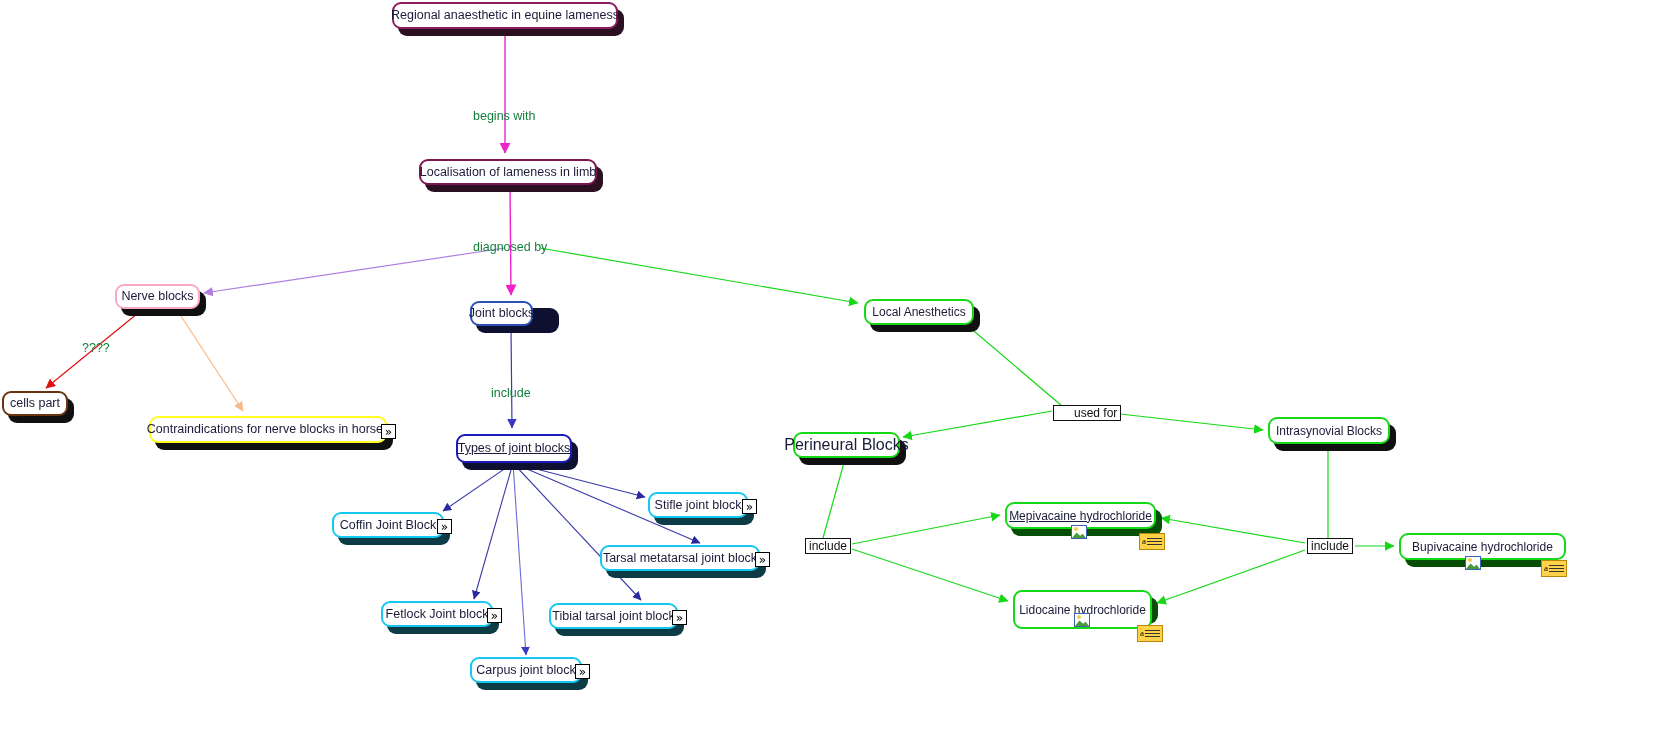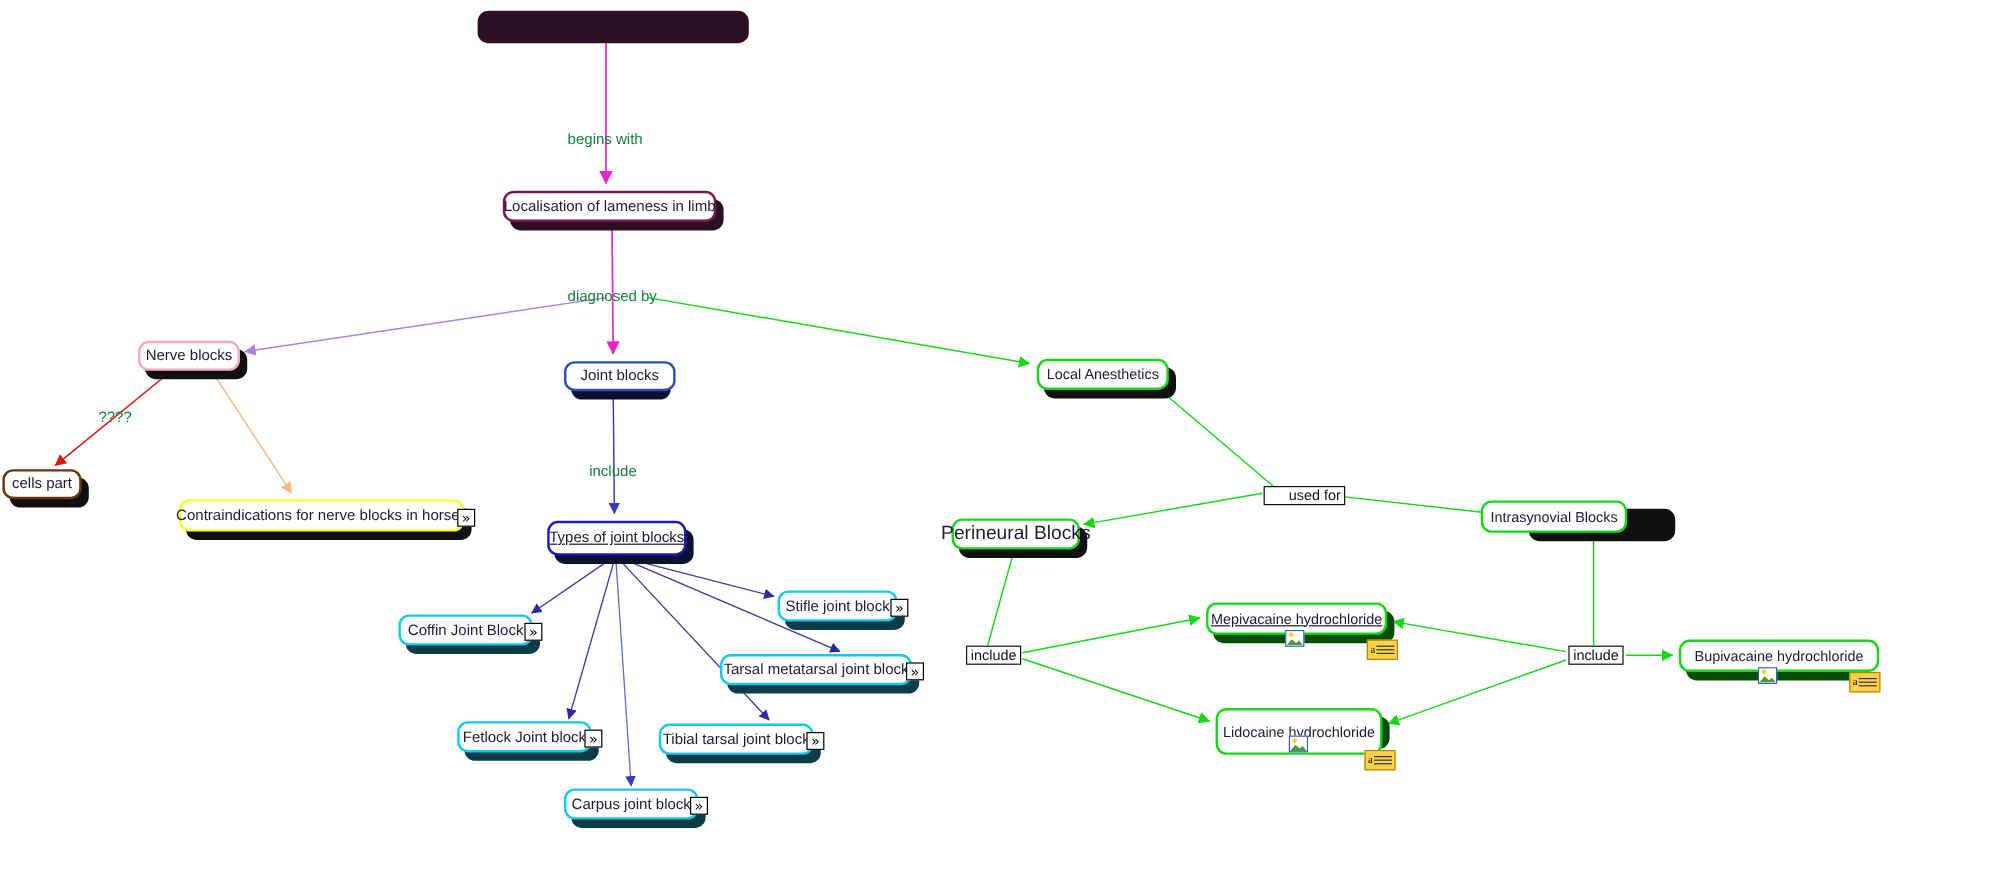--- a/index.html
+++ b/index.html
@@ -236,38 +236,41 @@
   <div class="shadow sh-teal" style="left:555px;top:610px;width:129px;height:26px;"></div>
   <div class="shadow sh-teal" style="left:606px;top:552px;width:160px;height:26px;"></div>
   <div class="shadow sh-teal" style="left:654px;top:499px;width:100px;height:26px;"></div>
   <div class="shadow sh-black" style="left:870px;top:306px;width:110px;height:26px;"></div>
   <div class="shadow sh-black" style="left:799px;top:439px;width:107px;height:26px;"></div>
   <div class="shadow sh-black" style="left:1274px;top:424px;width:122px;height:27px;"></div>
   <div class="shadow sh-green" style="left:1011px;top:509px;width:151px;height:27px;"></div>
   <div class="shadow sh-green" style="left:1019px;top:597px;width:139px;height:27px;"></div>
   <div class="shadow sh-green" style="left:1405px;top:540px;width:151px;height:27px;"></div>
 
+  <div class="node theme-magenta" style="left:392px;top:2px;width:226px;height:27px;font-size:12.5px;">
+    <span class="label">Regional anaesthetic in equine lameness</span>
+  </div>
 
   <div class="node theme-magenta2" style="left:419px;top:159px;width:178px;height:26px;font-size:12.5px;">
     <span class="label">Localisation of lameness in limb</span>
   </div>
 
   <div class="node theme-pink" style="left:115px;top:284px;width:85px;height:25px;font-size:12.5px;">
     <span class="label">Nerve blocks</span>
   </div>
 
   <div class="node theme-brown" style="left:2px;top:391px;width:66px;height:25px;font-size:12.5px;">
     <span class="label">cells part</span>
   </div>
 
   <div class="node theme-yellow" style="left:149px;top:416px;width:238px;height:27px;font-size:12.5px;">
     <span class="label">Contraindications for nerve blocks in horses</span>
   </div>
 
-  <div class="node theme-blue" style="left:470px;top:301px;width:93px;height:25px;font-size:12.5px;">
+  <div class="node theme-blue" style="left:470px;top:301px;width:63px;height:25px;font-size:12.5px;">
     <span class="label">Joint blocks</span>
   </div>
 
   <div class="node theme-navy" style="left:456px;top:434px;width:116px;height:29px;font-size:12.5px;text-decoration:underline;">
     <span class="label">Types of joint blocks</span>
   </div>
 
   <div class="node theme-cyan" style="left:332px;top:512px;width:112px;height:26px;font-size:12.5px;">
     <span class="label">Coffin Joint Block</span>
   </div>
@@ -293,21 +296,21 @@
   </div>
 
   <div class="node theme-green" style="left:864px;top:299px;width:110px;height:26px;font-size:12px;">
     <span class="label">Local Anesthetics</span>
   </div>
 
   <div class="node theme-green" style="left:793px;top:432px;width:107px;height:26px;font-size:16px;">
     <span class="label">Perineural Blocks</span>
   </div>
 
-  <div class="node theme-green" style="left:1234px;top:417px;width:122px;height:27px;font-size:12px;">
+  <div class="node theme-green" style="left:1268px;top:417px;width:122px;height:27px;font-size:12px;">
     <span class="label">Intrasynovial Blocks</span>
   </div>
 
   <div class="node theme-green" style="left:1005px;top:502px;width:151px;height:27px;font-size:12px;text-decoration:underline;">
     <span class="label">Mepivacaine hydrochloride</span>
   </div>
 
   <div class="node theme-green" style="left:1013px;top:590px;width:139px;height:39px;font-size:12px;">
     <span class="label">Lidocaine hydrochloride</span>
   </div>

